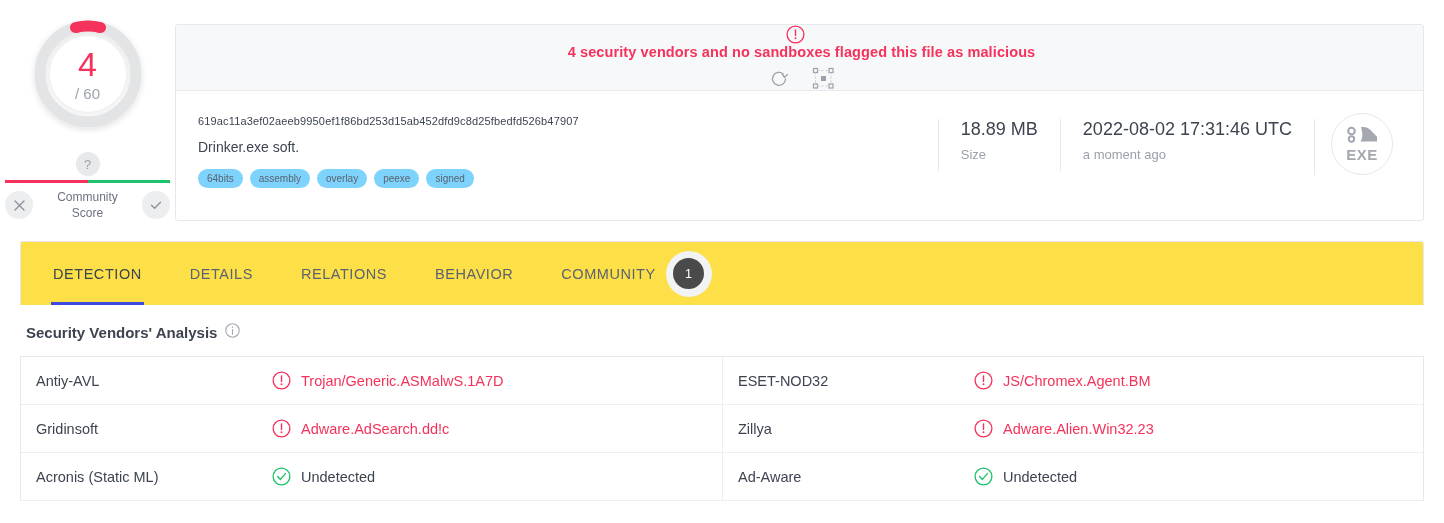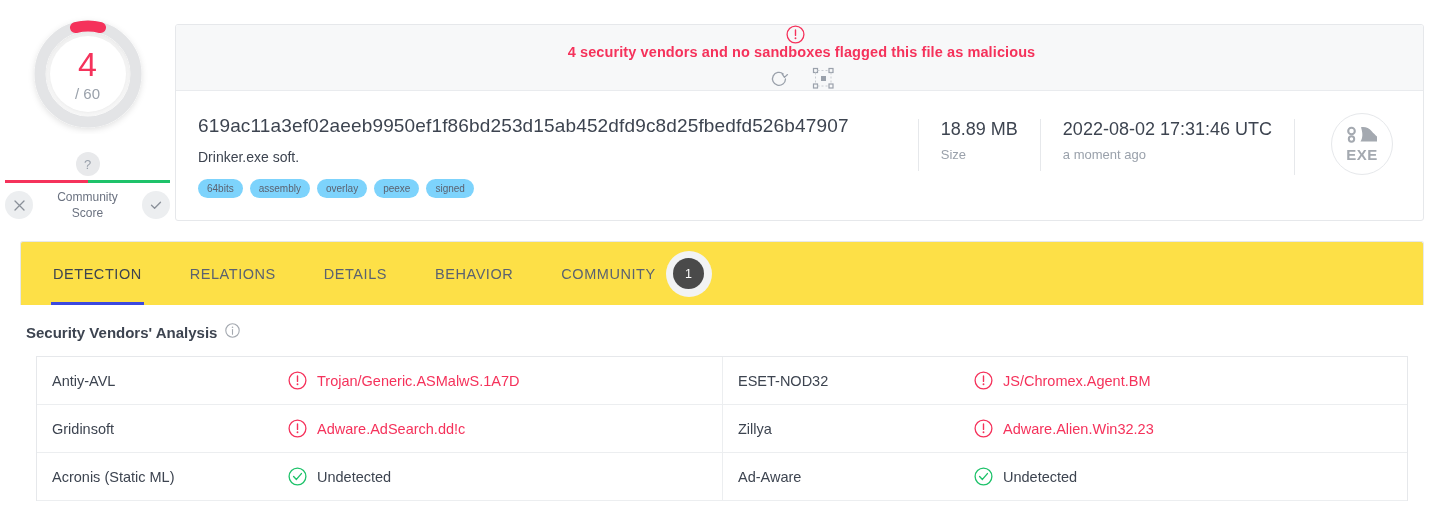--- a/index.html
+++ b/index.html
@@ -94,39 +94,39 @@
   .icon-btn { display:flex; align-items:center; justify-content:center; }
 
   .card-body {
     display: flex;
     padding: 20px 0 18px 0;
     min-height: 112px;
     align-items: flex-start;
   }
   .fileinfo { flex: 1; padding-left: 22px; padding-top: 4px; }
   .hash {
-    font-size: 19px; color: #3d4450; letter-spacing: 0.15px;
+    font-size: 11px; color: #3d4450; letter-spacing: 0.15px;
     margin-bottom: 12px; word-break: break-all;
   }
   .fname { font-size: 14px; color: #3d4450; margin-bottom: 14px; }
   .tags { display: flex; gap: 7px; flex-wrap: wrap; }
   .tag {
     background: #7dd3fc; color: #5b6270;
     font-size: 10px; padding: 4px 9px; border-radius: 10px;
   }
   .meta-group { display: flex; align-items: flex-start; padding-top: 8px; }
   .meta {
     padding: 0 22px;
     border-left: 1px solid #e6e8eb;
     min-height: 52px;
   }
   .meta-val { font-size: 18px; color: #3d4450; margin-bottom: 7px; white-space: nowrap;}
   .meta-lab { font-size: 13px; color: #9aa1ab; white-space: nowrap; }
   .filetype-wrap {
-    padding: 0 30px 0 36px;
+    padding: 0 30px 0 16px;
     border-left: 1px solid #e6e8eb;
     min-height: 52px;
     display:flex; align-items:flex-start; justify-content:flex-end;
   }
   .filetype {
     width: 62px; height: 62px; border-radius: 50%;
     border: 1px solid #e6e8eb;
     display: flex; flex-direction: column;
     align-items: center; justify-content: center;
     margin-top: -6px;
@@ -177,21 +177,21 @@
 
   
   .vendors-head {
     display: flex; align-items: center; gap: 8px;
     padding: 18px 0 14px 26px;
   }
   .vendors-title { font-size: 15px; font-weight: bold; color: #3d4450; }
 
   .vendor-table {
     border-top: 1px solid #e6e8eb;
-    margin: 0 36px;
+    margin: 0 20px;
     border-left: 1px solid #e6e8eb;
     border-right: 1px solid #e6e8eb;
   }
   .vrow { display: flex; border-bottom: 1px solid #eceef0; height: 48px; }
   .vcell {
     flex: 1 1 50%;
     display: flex; align-items: center;
     padding-left: 13px;
     min-width: 0;
   }
@@ -321,24 +321,24 @@
         </div>
       </div>
     </div>
   </div>
 
   <div class="tabs-wrap">
     <div class="tab active">
       <span>DETECTION</span>
     </div>
     <div class="tab">
+      <span>DETAILS</span>
+    </div>
+    <div class="tab">
       <span>RELATIONS</span>
-    </div>
-    <div class="tab">
-      <span>DETAILS</span>
     </div>
     <div class="tab">
       <span>BEHAVIOR</span>
     </div>
     <div class="tab">
       <span>COMMUNITY</span>
       <span class="tab-badge-holder">
         <span class="tab-badge-halo">
           <span class="tab-badge">1</span>
         </span>

